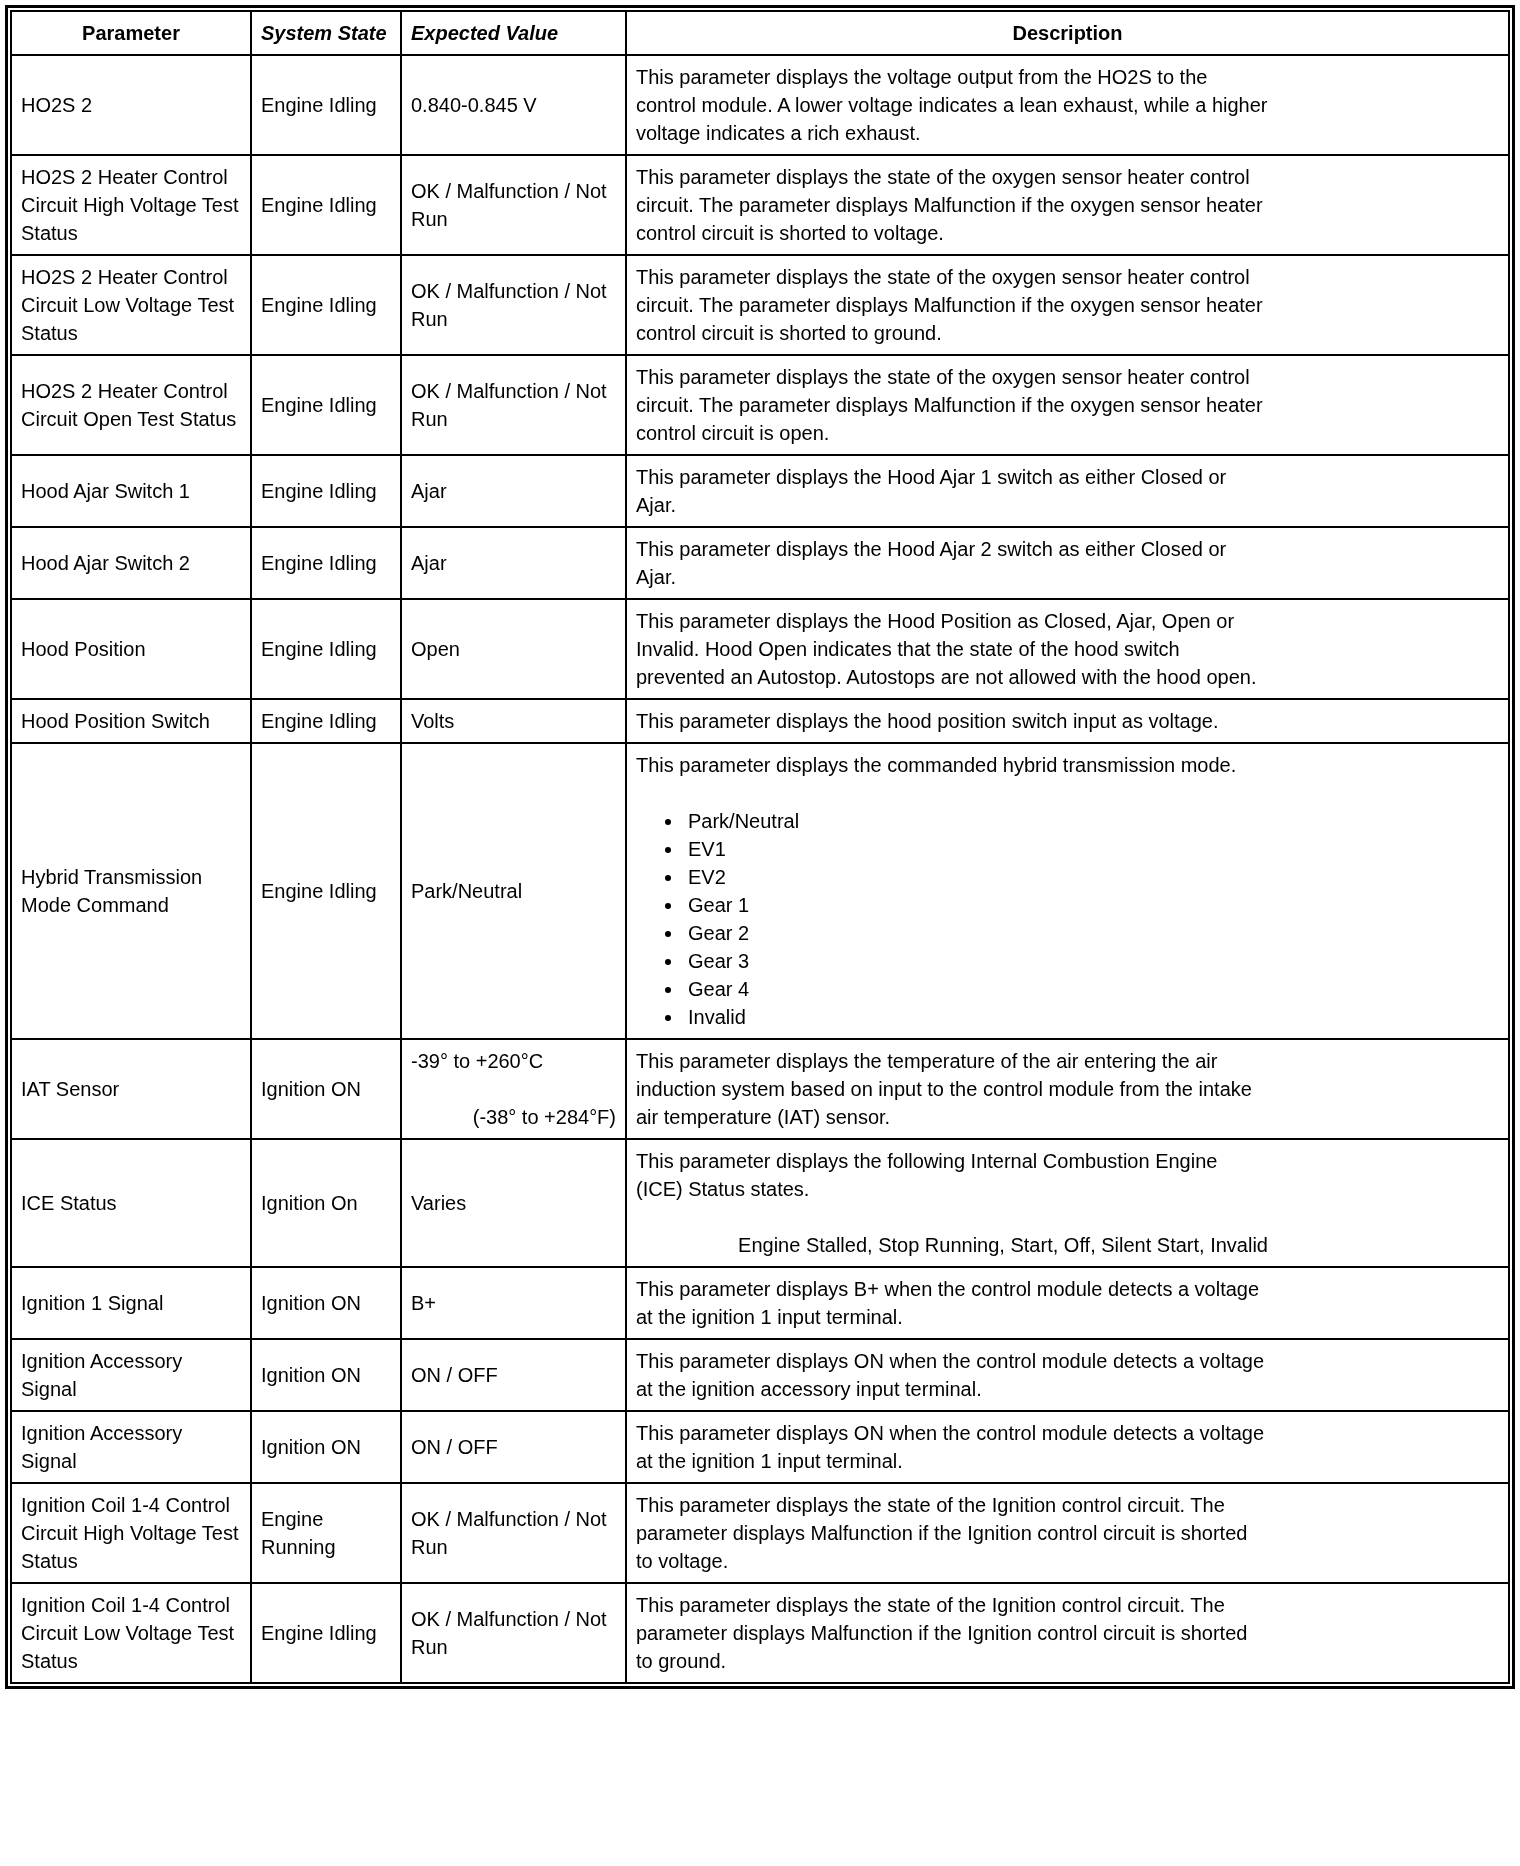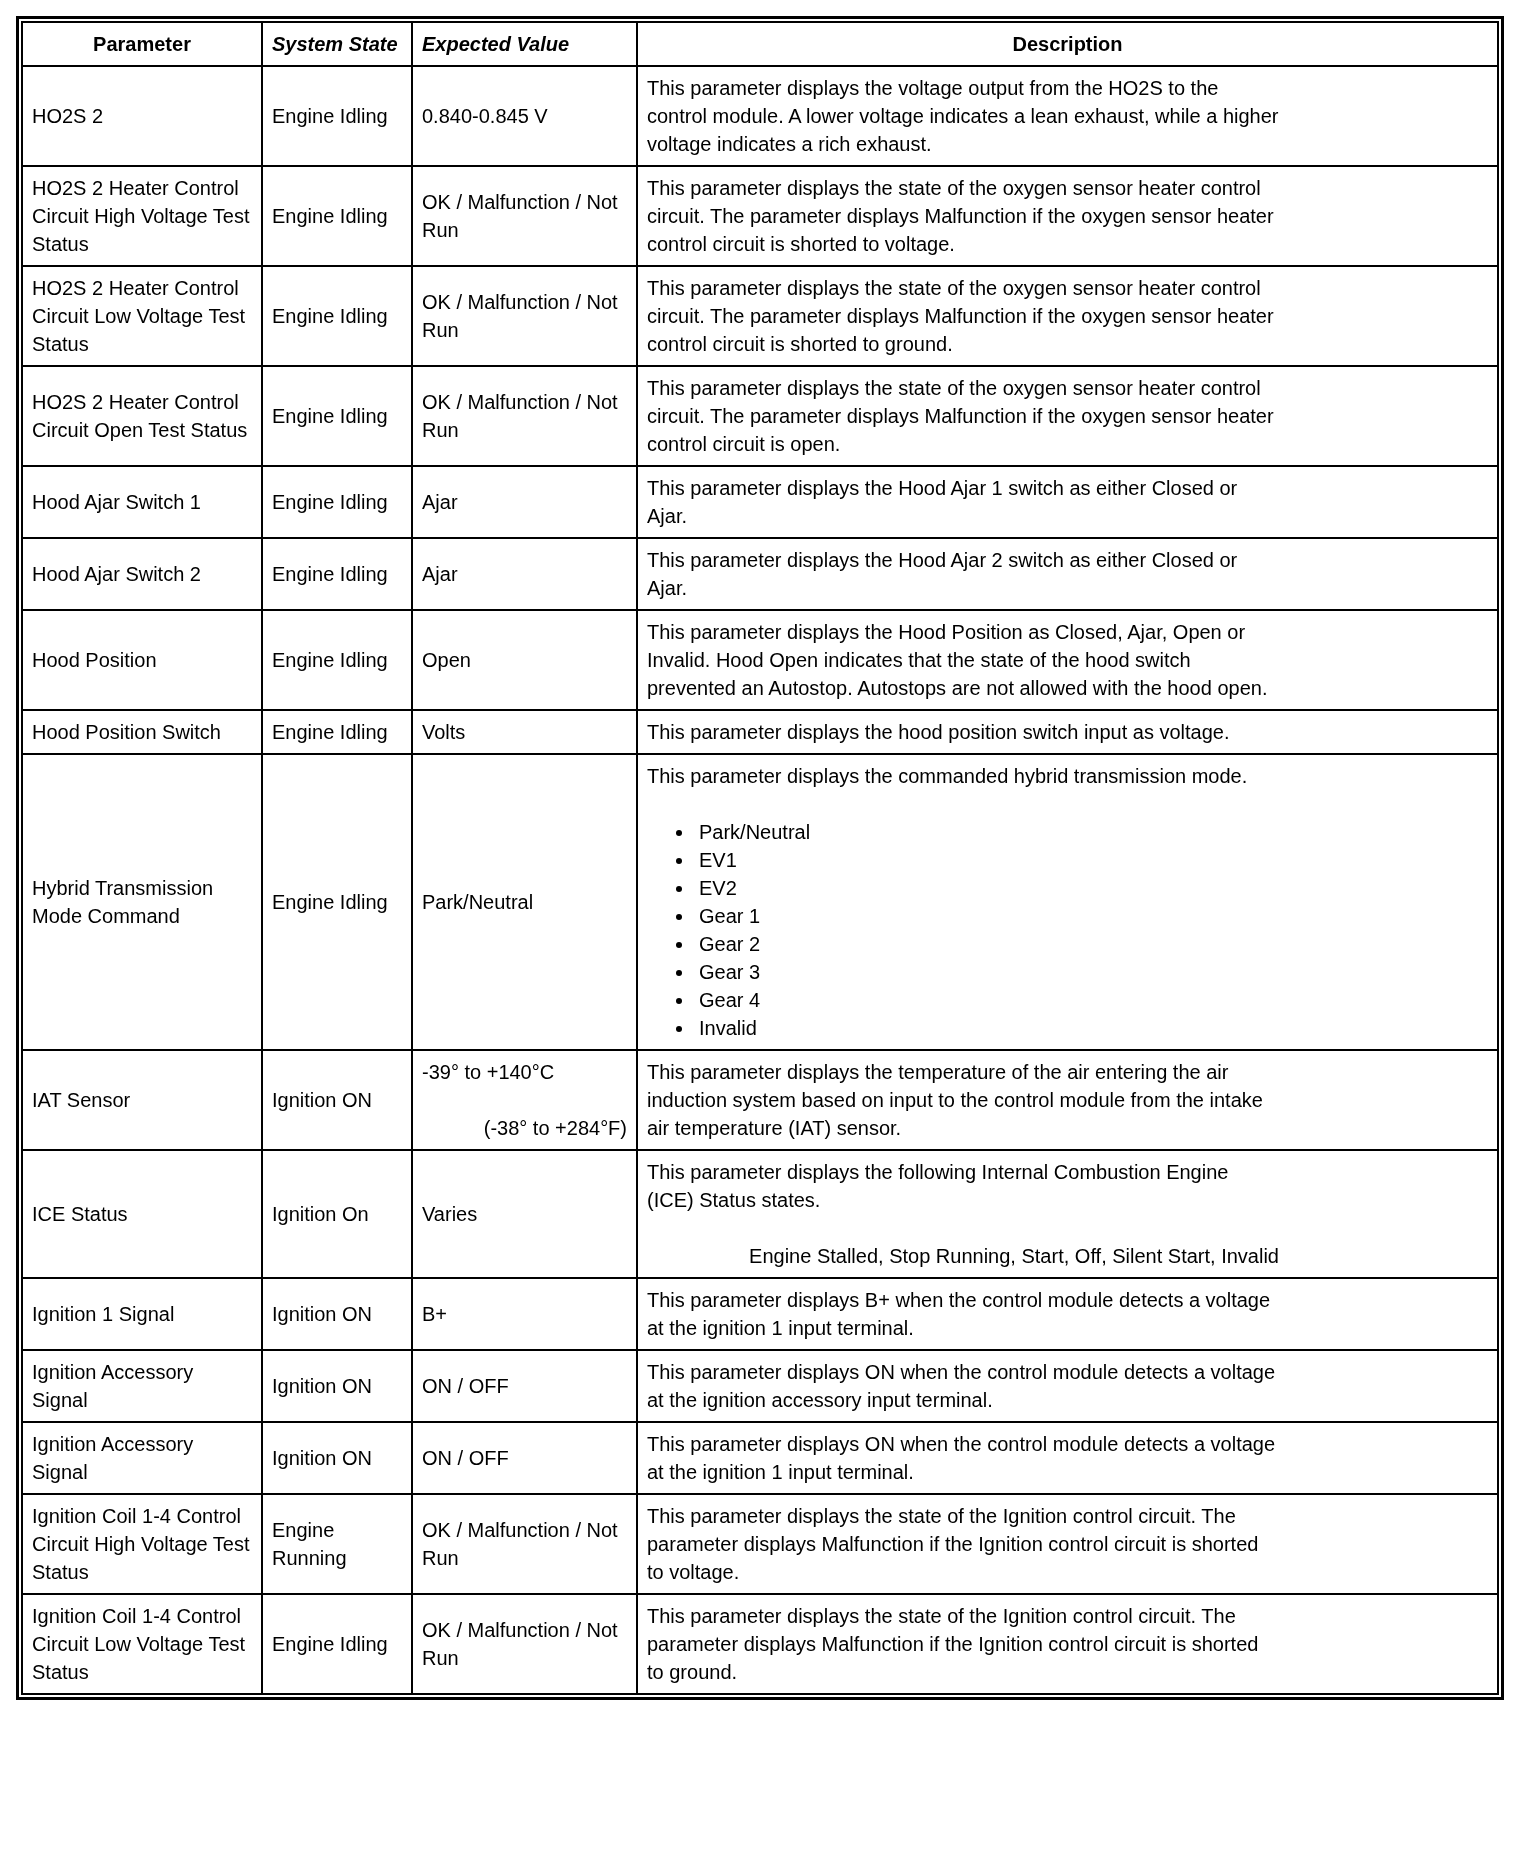--- a/index.html
+++ b/index.html
@@ -3,21 +3,21 @@
 <meta charset="utf-8">
 <style>
   * { box-sizing: border-box; }
   html, body { margin: 0; padding: 0; background: #ffffff; }
   body {
     width: 1520px;
     font-family: "Liberation Sans", "DejaVu Sans", sans-serif;
     color: #000;
     -webkit-font-smoothing: antialiased;
   }
-  .page { padding: 16px; }
+  .page { padding: 5px; }
   .table-frame {
     border: 3px solid #000;
     padding: 2px;
     background: #fff;
   }
   table.param-table {
     border-collapse: collapse;
     width: 100%;
     table-layout: fixed;
   }
@@ -186,21 +186,21 @@
                   <li>Gear 4</li>
                   <li>Invalid</li>
                 </ul>
               </div>
             </td>
           </tr>
           <tr>
             <td class="td-param">IAT Sensor</td>
             <td class="td-state">Ignition ON</td>
             <td class="td-expected">
-              <div class="para">-39° to +140°C</div>
+              <div class="para">-39° to +260°C</div>
               <div class="para">(-38° to +284°F)</div>
             </td>
             <td class="td-desc">
               <div class="desc-content">
                 <div class="para">This parameter displays the temperature of the air entering the air induction system based on input to the control module from the intake air temperature (IAT) sensor.</div>
               </div>
             </td>
           </tr>
           <tr>
             <td class="td-param">ICE Status</td>

